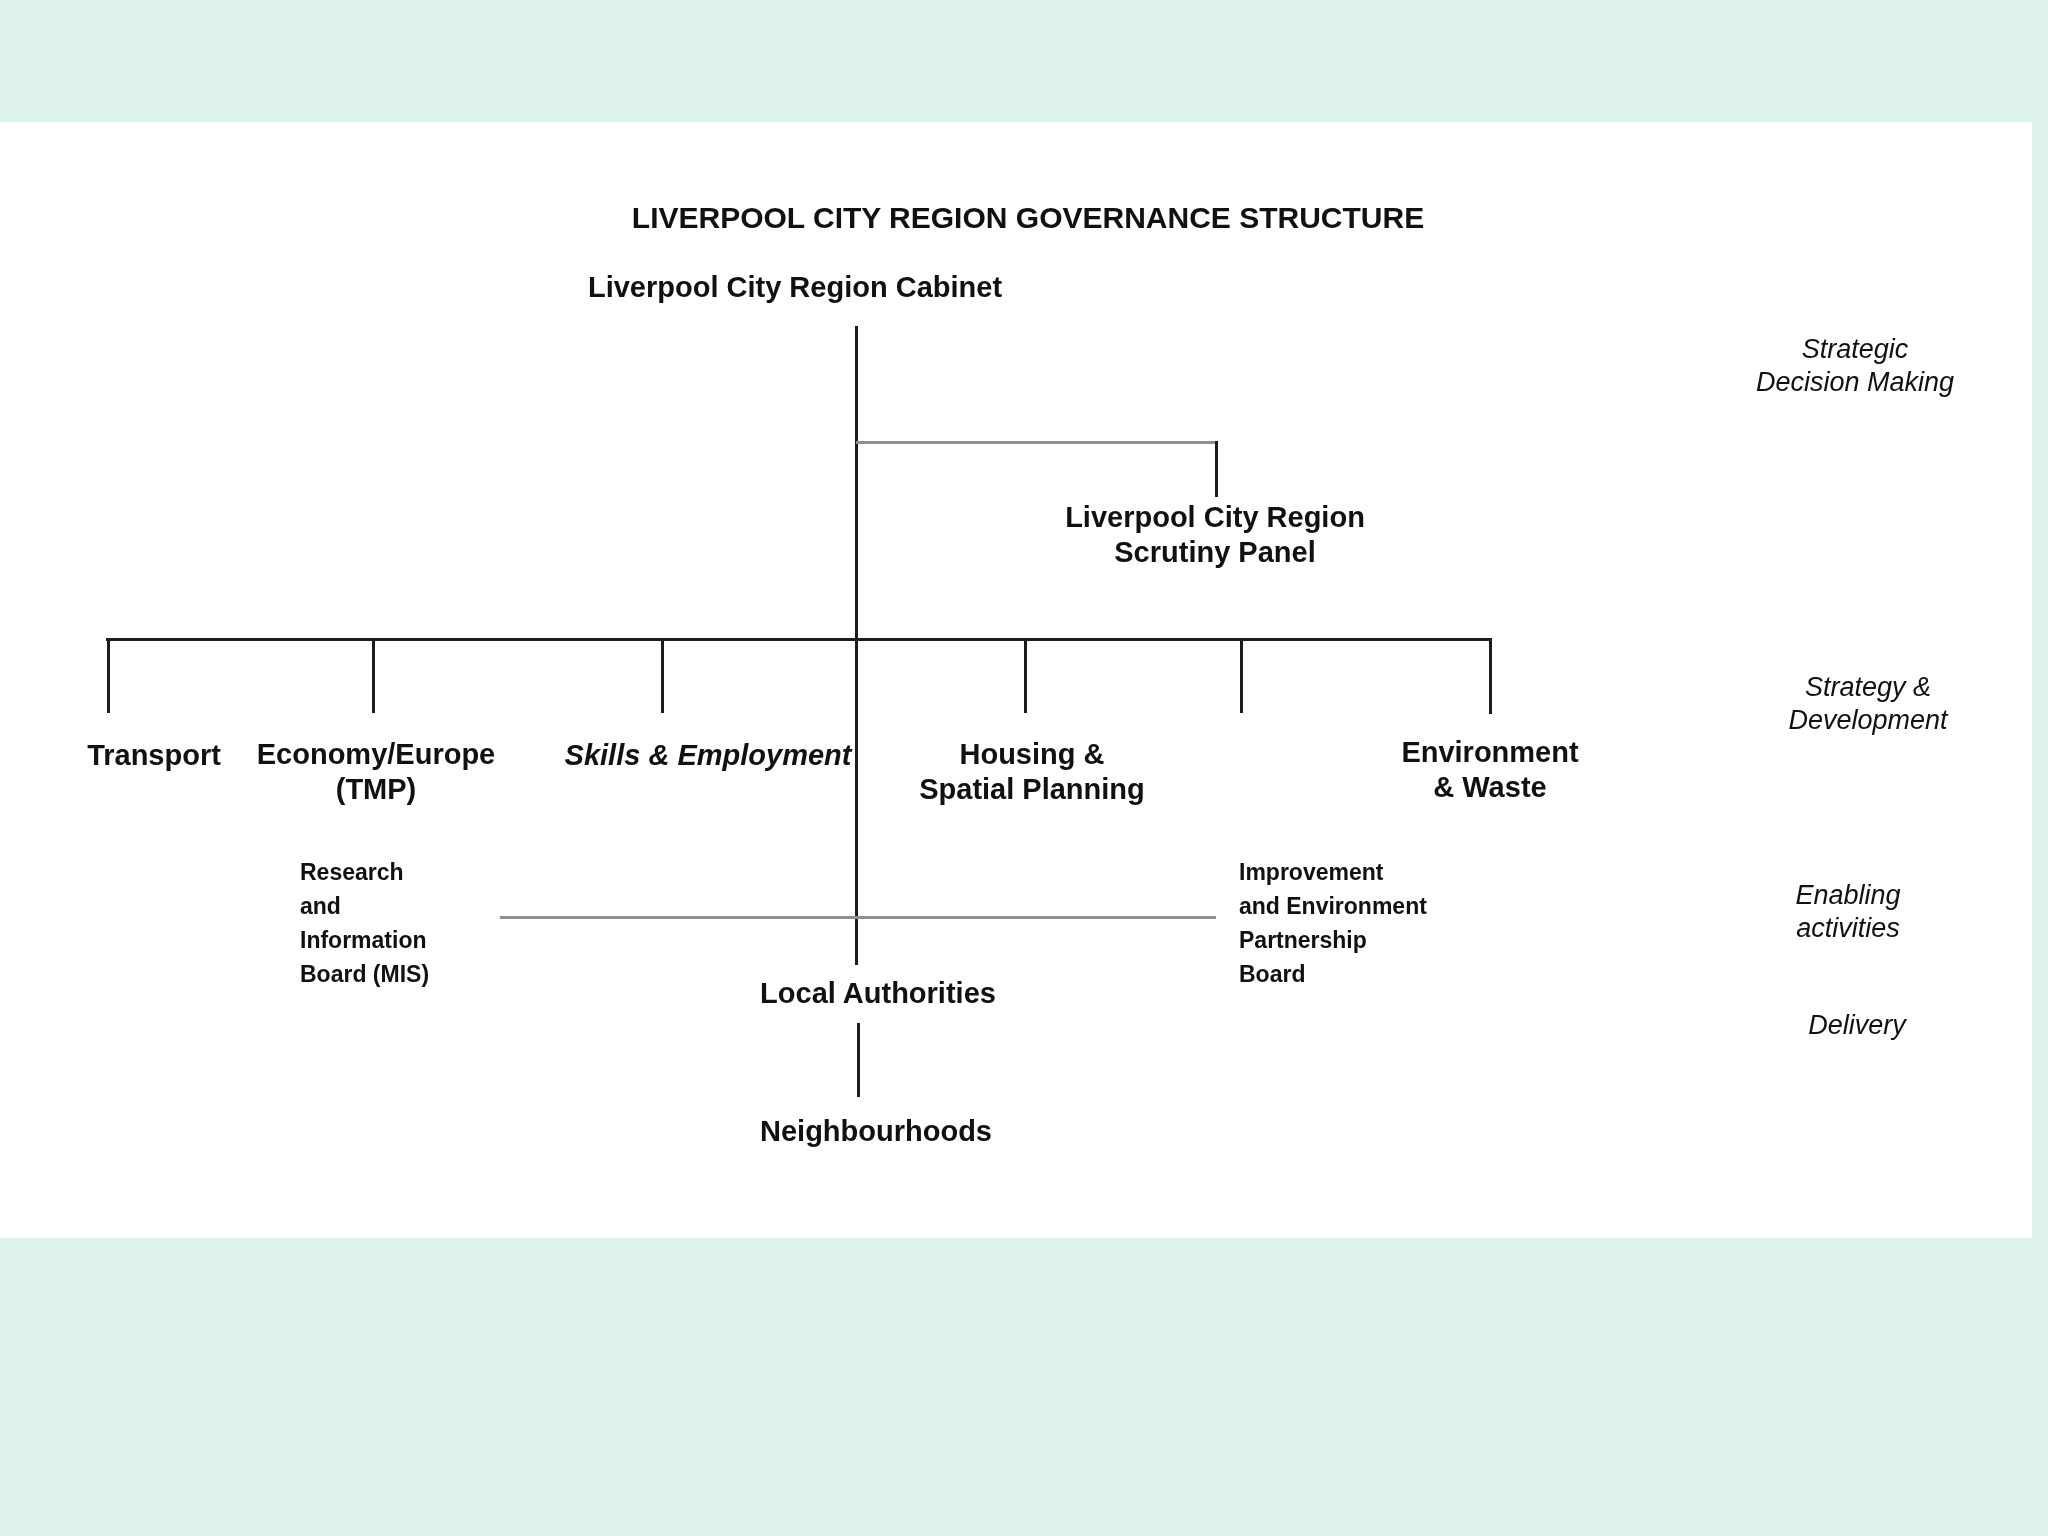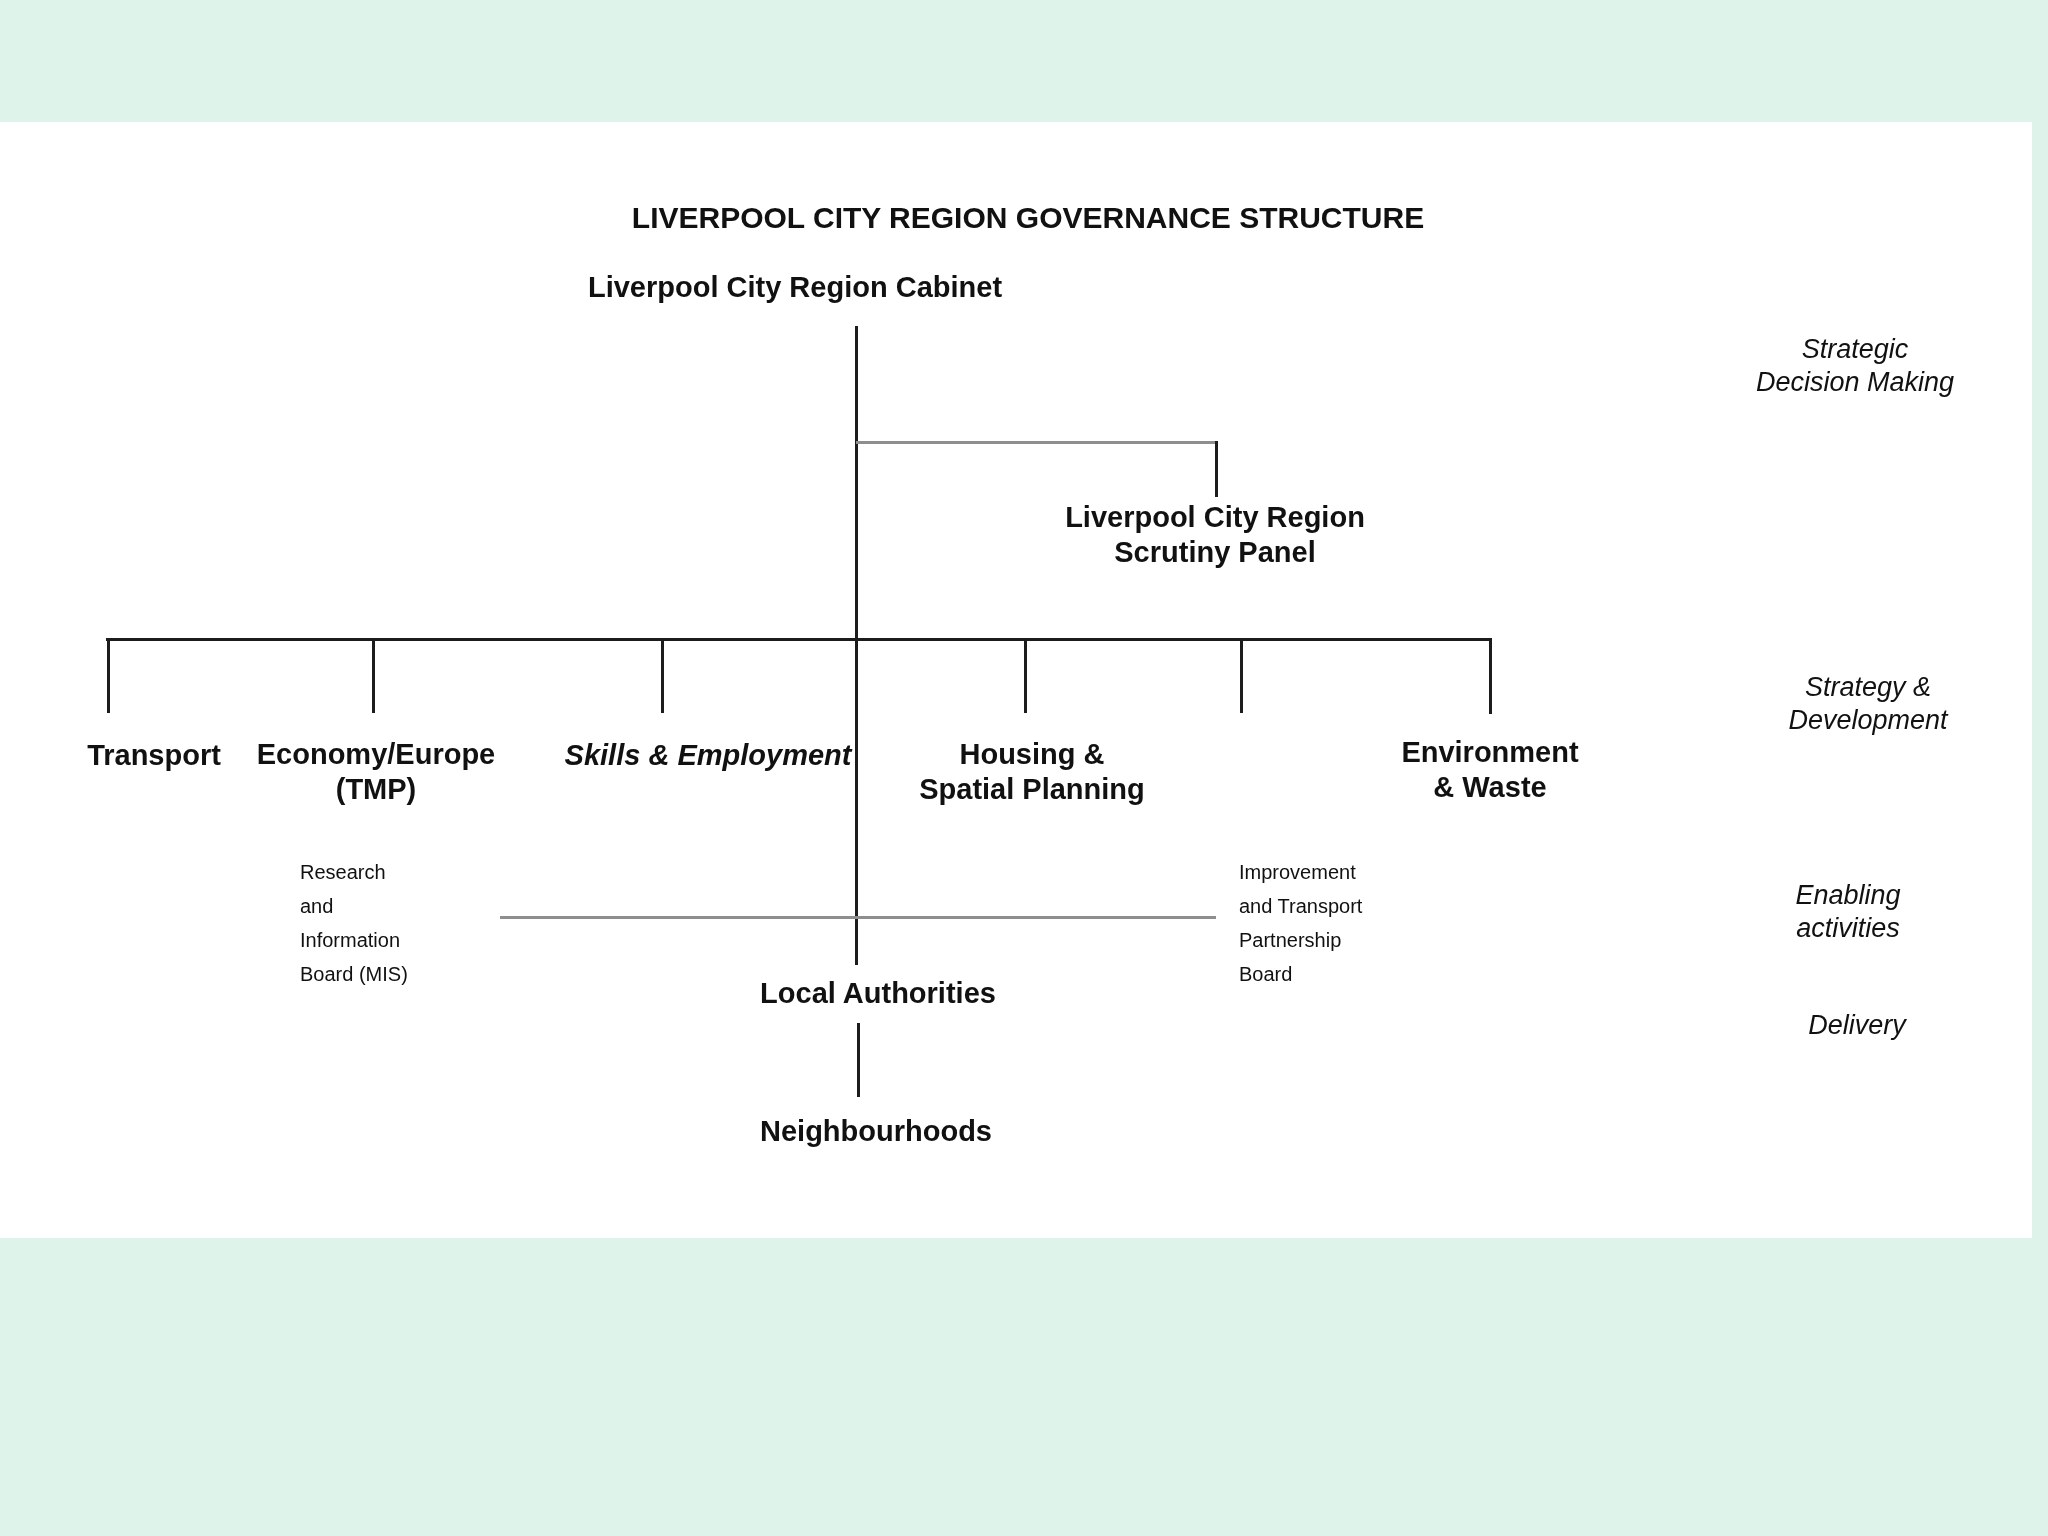--- a/index.html
+++ b/index.html
@@ -26,24 +26,25 @@
   .label {
     position: absolute;
     transform: translate(-50%, -50%);
     white-space: nowrap;
     text-align: center;
   }
   .chart-title { font-weight: bold; font-size: 30px; letter-spacing: 0px; }
   .node { font-weight: bold; font-size: 29px; line-height: 35px; }
   .board {
     position: absolute;
-    font-size: 20px;
+    font-size: 23px;
     line-height: 34px;
     text-align: left;
     white-space: nowrap;
+    font-weight: bold;
   }
   .side {
     font-style: italic;
     font-size: 27px;
     line-height: 33px;
   }
 </style>
 </head>
 <body>
 
@@ -98,21 +99,21 @@
 
   <div class="board" style="left:300px; top:855px;">
     <div>Research</div>
     <div>and</div>
     <div>Information</div>
     <div>Board (MIS)</div>
   </div>
 
   <div class="board" style="left:1239px; top:855px;">
     <div>Improvement</div>
-    <div>and Transport</div>
+    <div>and Environment</div>
     <div>Partnership</div>
     <div>Board</div>
   </div>
 
   <div class="label node" style="left:878px; top:993px;">Local Authorities</div>
 
   <div class="line" style="left:857px; top:1023px; width:3px; height:74px;"></div>
 
   <div class="label node" style="left:876px; top:1131px;">Neighbourhoods</div>
 

